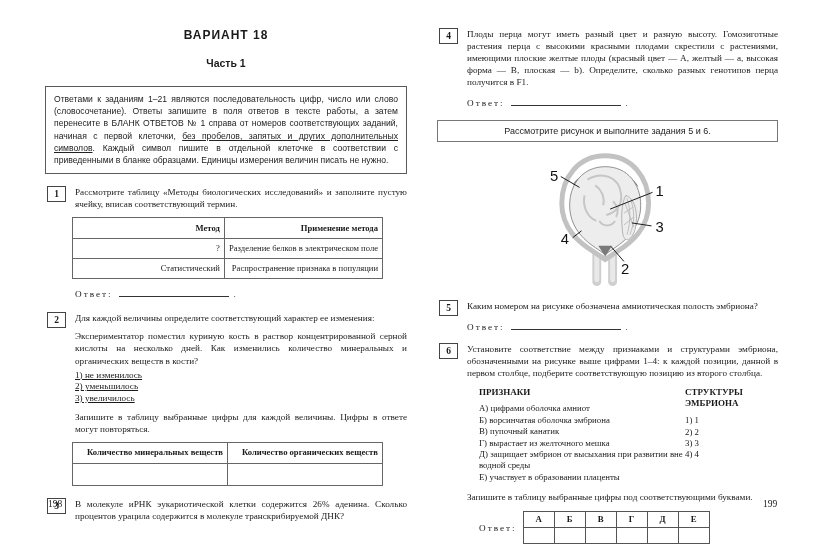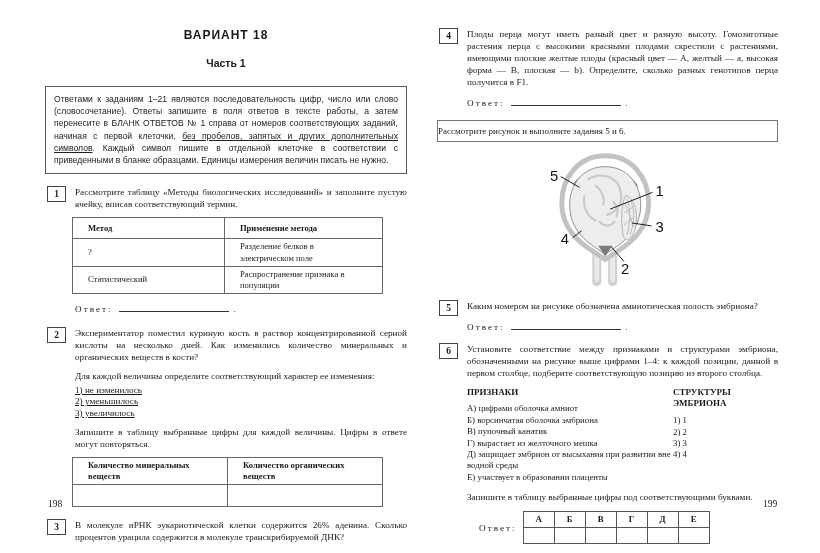--- a/index.html
+++ b/index.html
@@ -25,38 +25,38 @@
   .question{position:relative;margin-top:12px;}
   .qnum{position:absolute;left:2px;top:0;width:17px;height:14px;border:1px solid #444;
     text-align:center;font-weight:bold;font-size:9.5px;line-height:14px;}
   .qbody{margin-left:30px;font-size:9.2px;line-height:1.31;text-align:justify;}
   .qbody p{margin:0;}
   .qbody p + p{margin-top:6px;}
   .options{margin-top:3px;}
   .options div{line-height:1.28;text-align:left;text-decoration:underline;}
 
   table.data{border-collapse:collapse;margin-top:7px;width:311px;margin-left:-3px;}
-  table.data th, table.data td{border:1px solid #666;font-size:8.6px;text-align:left;
-    vertical-align:middle;padding:2px 15px;}
+  table.data th, table.data td{border:1px solid #666;font-size:8.6px;text-align:right;
+    vertical-align:middle;padding:2px 4px;}
   table.data th{font-weight:bold;height:16px;}
   table.data td{height:15px;}
   table.data td.empty{height:17px;}
 
   .answer-line{margin-top:8px;font-size:9.2px;letter-spacing:2px;text-align:left;}
   .answer-blank{display:inline-block;width:110px;border-bottom:1px solid #333;
     height:9px;margin:0 5px 0 6px;}
   .answer-suffix{letter-spacing:0;}
 
   .notice-box{margin-top:11px;border:1px solid #777;height:20px;line-height:20px;
-    font-family:Liberation Serif, serif;font-size:9px;color:#222;}
+    text-align:center;font-family:Liberation Sans, sans-serif;font-size:9px;color:#222;}
 
   .figure-wrap{margin:2px 0 0 92px;width:180px;}
 
   .match-cols{display:flex;margin-top:7px;text-align:left;}
-  .match-left{width:206px;flex:0 0 206px;}
+  .match-left{width:206px;flex:0 0 206px;margin-left:12px;}
   .match-right{margin-left:0;}
   .match-header{font-weight:bold;font-size:9px;margin-bottom:5px;}
   .match-left .item, .match-right .item{font-size:8.8px;line-height:1.3;}
   .match-right .item{text-align:left;}
 
   .q6-answer-row{display:flex;align-items:center;margin-top:8px;margin-left:12px;}
   .q6-answer-label{font-size:9.2px;letter-spacing:2px;margin-right:6px;}
   table.letters{border-collapse:collapse;}
   table.letters th, table.letters td{border:1px solid #555;width:30px;font-size:8.8px;
     text-align:center;padding:0;}
@@ -103,22 +103,22 @@
         </table>
       <div class="answer-line">
         <span>Ответ:</span><span class="answer-blank"></span><span class="answer-suffix">.</span>
       </div>
     </div>
   </div>
 
   <div class="question">
     <div class="qnum">2</div>
     <div class="qbody">
+      <p>Для каждой величины определите соответствующий характер ее изменения:</p>
       <p>Экспериментатор поместил куриную кость в раствор концентрированной серной кислоты на несколько дней. Как изменились количество минеральных и органических веществ в кости?</p>
-      <p>Для каждой величины определите соответствующий характер ее изменения:</p>
       <div class="options">
         <div>1) не изменилось</div>
         <div>2) уменьшилось</div>
         <div>3) увеличилось</div>
       </div>
       <p style="margin-top:6px">Запишите в таблицу выбранные цифры для каждой величины. Цифры в ответе могут повторяться.</p>
       <table class="data">
         <tbody>
             <tr>
           <th style="width:50%">Количество минеральных веществ</th>

